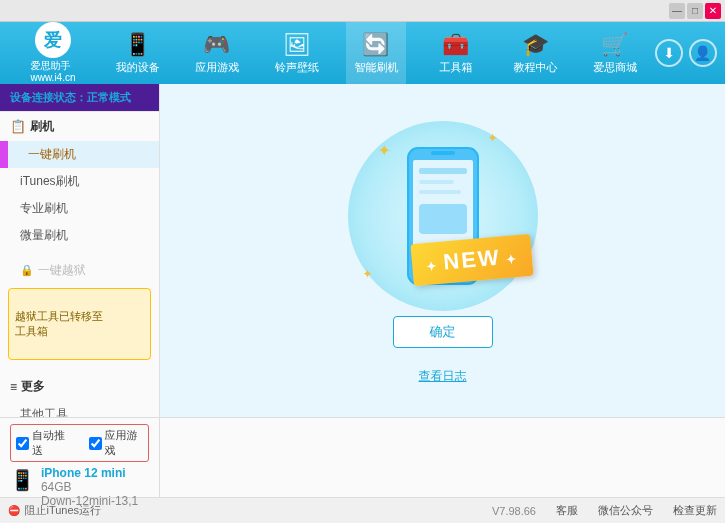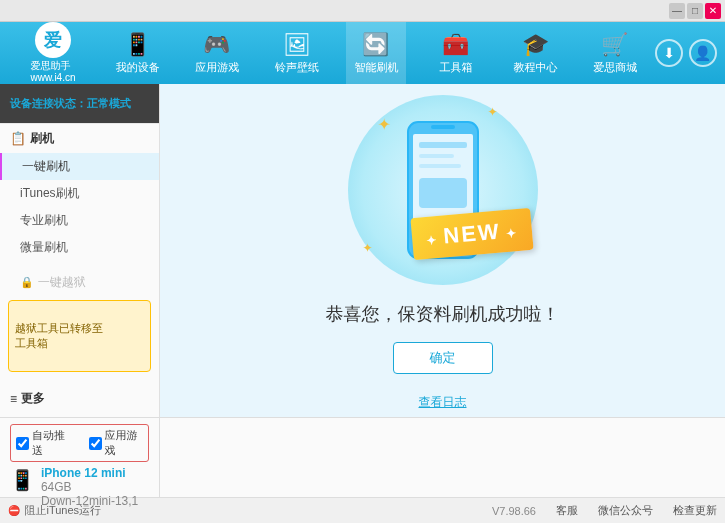--- a/index.html
+++ b/index.html
@@ -72,47 +72,47 @@
       display: flex; gap: 6px; align-items: center;
     }
     .nav-right-btn {
       width: 28px; height: 28px;
       border-radius: 50%;
       border: 2px solid rgba(255,255,255,0.7);
       display: flex; align-items: center; justify-content: center;
       color: white; font-size: 14px; cursor: pointer;
     }
     .sidebar-status-bar {
-      padding: 12px 10px;
+      padding: 6px 10px;
       font-size: 11px;
       color: #555;
       border-bottom: 1px solid #e8e8e8;
-      background: #404040;
+      background: #4c1d95;
     }
     .sidebar-status-bar span { color: #1aa8d8; font-weight: bold; }
 
     .sidebar-section-header {
       display: flex; align-items: center;
       padding: 6px 10px;
       font-size: 12px;
       color: #333;
       font-weight: bold;
     }
     .sidebar-section-header .sec-icon { margin-right: 4px; font-size: 13px; color: #666; }
 
     .sidebar-item {
       padding: 5px 10px 5px 20px;
       font-size: 12px;
       color: #555;
       cursor: pointer;
     }
     .sidebar-item.active {
       background: #e0f3fc;
-      color: #404040;
-      border-left: 2px solid #d946ef;
+      color: #a16207;
+      border-left: 8px solid #d946ef;
     }
 
     .sidebar-divider {
       height: 1px; background: #e8e8e8; margin: 4px 0;
     }
 
     .sidebar-disabled {
       padding: 5px 10px 5px 20px;
       font-size: 12px;
       color: #bbb;
@@ -424,21 +424,20 @@
               <rect x="16" y="22" width="48" height="6" rx="2" fill="#81d4fa" opacity="0.7"></rect>
               <rect x="16" y="34" width="35" height="4" rx="2" fill="#b3e5fc" opacity="0.7"></rect>
               <rect x="16" y="44" width="42" height="4" rx="2" fill="#b3e5fc" opacity="0.7"></rect>
               <rect x="16" y="58" width="48" height="30" rx="4" fill="#4fc3f7" opacity="0.5"></rect>
             </svg>
 
             <div class="new-badge">NEW</div>
           </div>
         </div>
 
-        <div class="success-title">恭喜您，保资料刷机成功啦！</div>
 
         <button class="confirm-btn">
           <span>确定</span>
         </button>
 
         <span class="secondary-link">查看日志</span>
       </div>
     </div>
   </div>
 

